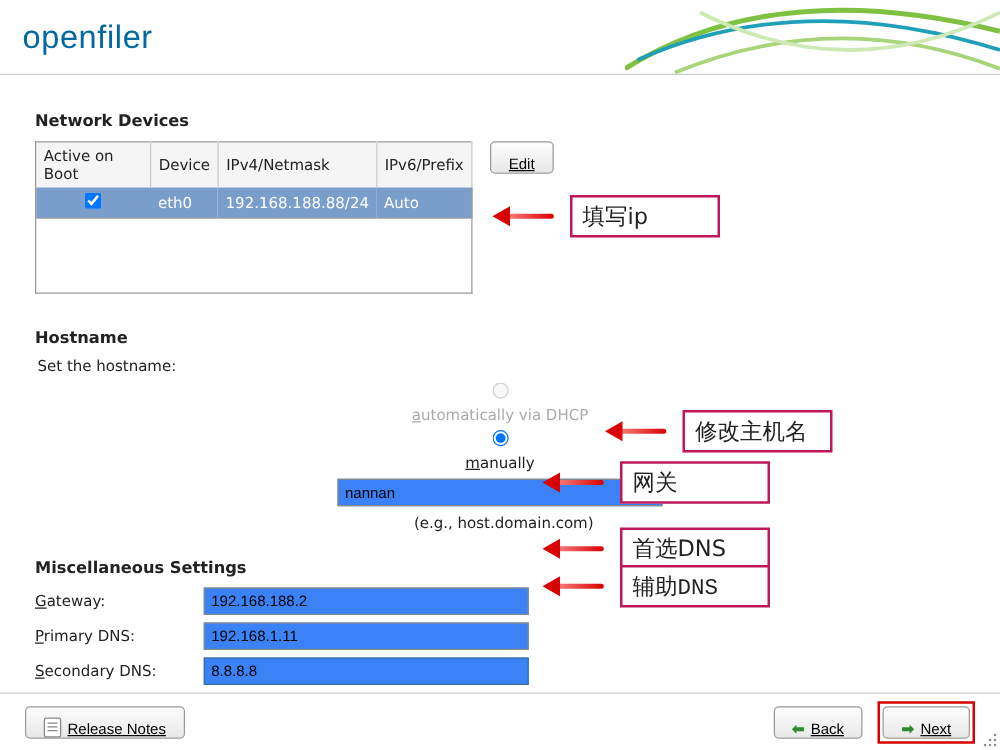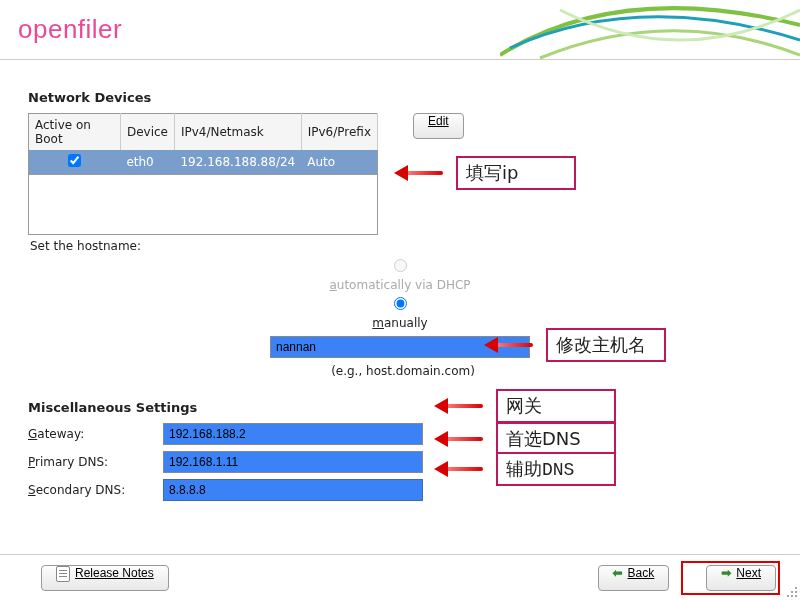--- a/index.html
+++ b/index.html
@@ -24,21 +24,21 @@
   .logo {
     position: absolute;
     left: 18px;
     top: 14px;
     font-size: 26px;
     font-weight: 300;
     letter-spacing: 0.5px;
     color: #1fa0b8;
     font-family: Arial, sans-serif;
   }
-  .logo .thin { color:#ec4899; }
+  .logo .thin { color:#0369a1; }
   .header-swirl {
     position: absolute;
     right: 0;
     top: 0;
     width: 300px;
     height: 60px;
   }
   
   .content {
     padding: 18px 28px 0 28px;
@@ -71,30 +71,29 @@
   }
   .net-body {
     width: 350px;
     height: 60px;
     border: 1px solid #999;
     border-top: none;
     background:#fff;
   }
   .btn {
     display:inline-flex;
-    align-items:flex-start;
+    align-items:flex-end;
     gap:5px;
     height:26px;
     padding: 0 14px;
     border:1px solid #999;
     border-radius:4px;
     background: linear-gradient(#fdfdfd,#e8e8e8);
     font-size:12px;
     cursor:pointer;
-    margin-left:21px;
   }
   .btn .ul { text-decoration: underline; }
   .radio-row { display:flex; align-items:center; gap:6px; margin:5px 0;flex-direction:column; }
   .radio-row.disabled { color:#aaa; }
   input[type=text]{
     border:1px solid #888;
     height:22px;
     padding:2px 5px;
     font-size:12px;
     background:#3b82f6;
@@ -187,20 +186,21 @@
           </tr>
         </tbody>
       </table>
       <div class="net-body"></div>
     </div>
     <button class="btn">
         <span class="ul">Edit</span>
       </button>
   </div>
 
+  <h3 class="section" style="margin-top:28px;">Hostname</h3>
   <div style="margin:4px 0 6px 2px;">Set the hostname:</div>
   <div class="radio-row disabled">
     <input type="radio" disabled="" style="">
     <span><span style="text-decoration:underline;">a</span>utomatically via DHCP</span>
   </div>
   <div class="radio-row">
     <input type="radio" checked="" style="">
     <span><span style="text-decoration:underline;">m</span>anually</span>
     <input type="text" class="wide" value="nannan" style="">
     <span style="margin-left:6px;">(e.g., host.domain.com)</span>
@@ -222,21 +222,21 @@
 </div>
 
 <div class="ann" style="top:156px; left:398px;">
   <div class="arrow"></div>
     <div class="box">填写ip</div>
 </div>
 <div class="ann" style="top:328px; left:488px;">
   <div class="arrow"></div>
     <div class="box">修改主机名</div>
 </div>
-<div class="ann" style="top:369px; left:438px;margin-top:20px;">
+<div class="ann" style="top:369px; left:438px;">
   <div class="arrow"></div>
     <div class="box">网关</div>
 </div>
 <div class="ann" style="top:422px; left:438px;">
   <div class="arrow"></div>
     <div class="box">首选DNS</div>
 </div>
 <div class="ann" style="top:452px; left:438px;font-family:Liberation Mono, monospace;">
   <div class="arrow"></div>
     <div class="box">辅助DNS</div>

